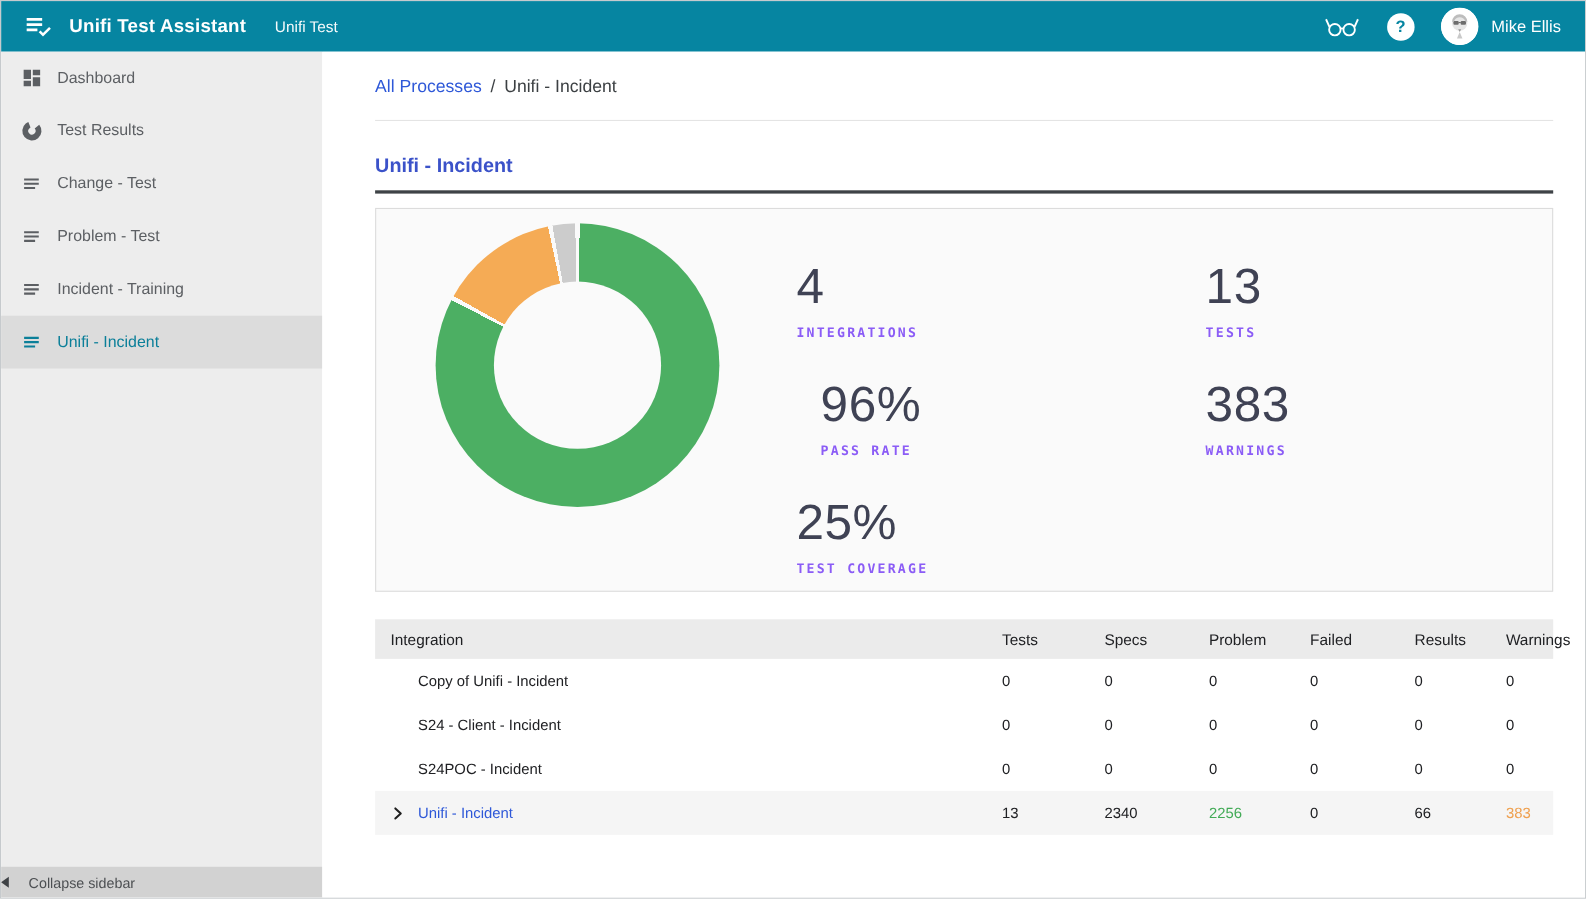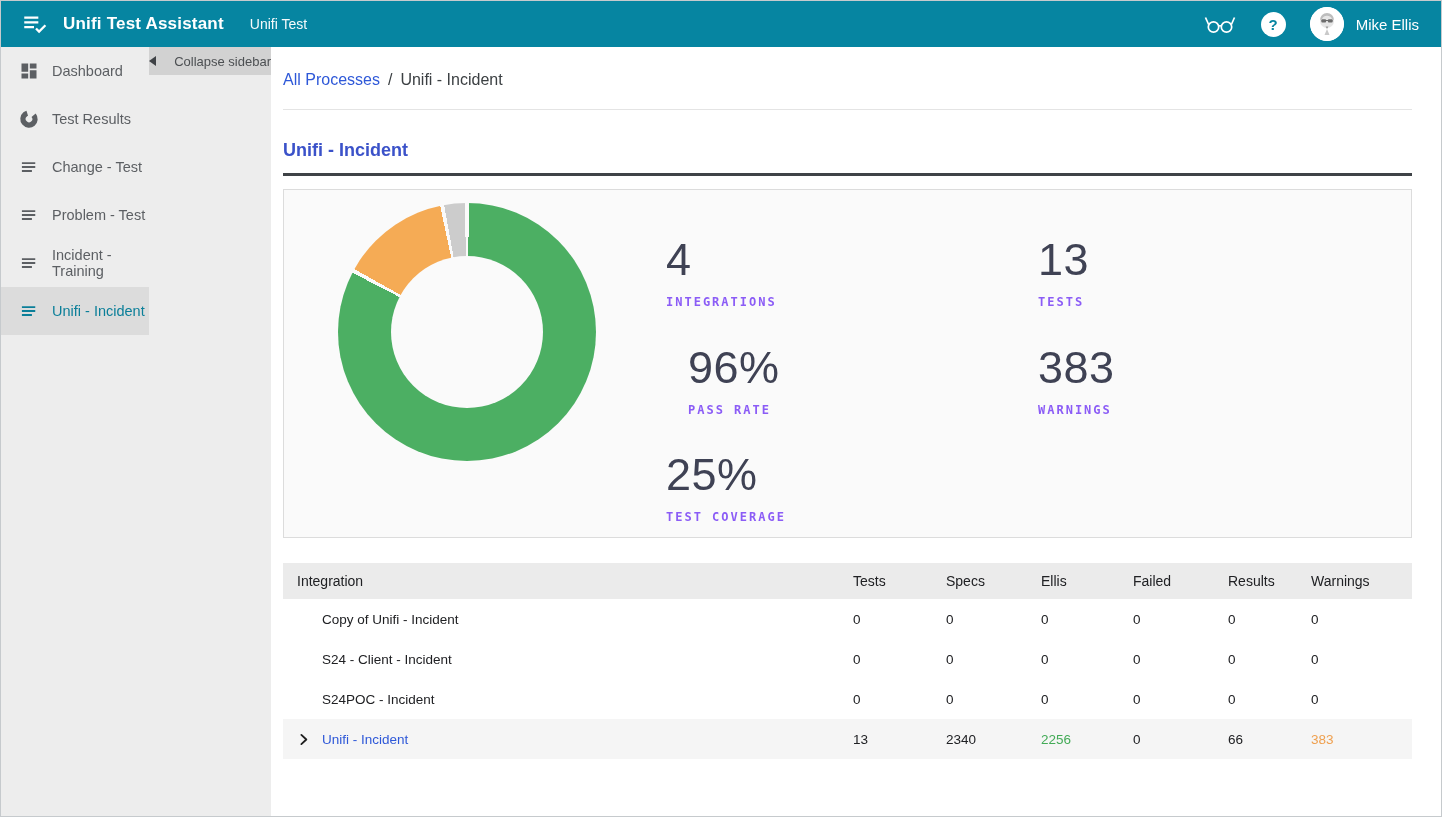--- a/index.html
+++ b/index.html
@@ -22,21 +22,21 @@
   .tb-glasses { width:34px; height:24px; display:flex; align-items:center; cursor:pointer; }
   .tb-help {
     width:25px; height:25px; border-radius:50%; background:#fff; color:#0685a1;
     font-weight:bold; font-size:15px; display:flex; align-items:center; justify-content:center; cursor:pointer;
   }
   .tb-avatar { width:34px; height:34px; border-radius:50%; background:#fff; overflow:hidden; cursor:pointer; }
   .tb-user { font-size:15px; margin-left:-12px; }
   
   .app { display:flex; height:769px; }
   .sidebar {
-    width:270px; background:#ededed; display:flex; flex-direction:row;
+    width:292px; background:#ededed; display:flex; flex-direction:column;
     flex-shrink:0;
     justify-content:space-between;
   }
   .side-nav { flex:1; }
   .side-item {
     height:48px; display:flex; align-items:center; padding-left:18px;
     color:#5c5f63; font-size:14.5px; cursor:pointer;
   }
   .side-item .icn { width:20px; height:20px; margin-right:13px; flex-shrink:0; display:flex; align-items:center; justify-content:center; }
   .side-item svg { width:20px; height:20px; fill:currentColor; }
@@ -44,21 +44,21 @@
   .collapse-bar {
     height:28px; background:#d2d2d2; display:flex; align-items:center;
     color:#4c4f52; font-size:13px; cursor:pointer;
   }
   .collapse-tri {
     width:0; height:0; margin-right:18px;
     border-top:5px solid transparent; border-bottom:5px solid transparent;
     border-right:7px solid #3f4246;
   }
   
-  .main { flex:1; background:#fff; padding:0 29px 0 12px; overflow:hidden; }
+  .main { flex:1; background:#fff; padding:0 29px 0 48px; overflow:hidden; }
   .breadcrumb { margin-top:24px; font-size:16px; color:#3c4043; display:flex; gap:8px; }
   .breadcrumb a { color:#2e58d8; text-decoration:none; cursor:pointer; }
   .bc-sep { color:#3c4043; }
   .top-divider { margin-top:20px; border-bottom:1px solid #e4e4e4; }
   .section-title { margin-top:30px; font-size:18px; color:#3b52c9; }
   .title-rule { margin-top:12px; height:3px; background:#3f4347; }
   
   .card {
     margin-top:13px; height:349px; position:relative;
     background:#fafafa; border:1px solid #dcdcdc;
@@ -222,21 +222,21 @@
             <div class="stat-label">TEST COVERAGE</div>
           </div>
         </div>
     </section>
 
     <section class="itable">
       <div class="t-head" id="thead">
           <div class="cell">Integration</div>
           <div class="cell">Tests</div>
           <div class="cell">Specs</div>
-          <div class="cell">Ellis</div>
+          <div class="cell">Problem</div>
           <div class="cell">Failed</div>
           <div class="cell">Results</div>
           <div class="cell">Warnings</div>
         </div>
       <div id="tbody">
           <div class="t-row">
             <div class="name"><span>Copy of Unifi - Incident</span></div>
             <div class="cell">0</div>
             <div class="cell">0</div>
             <div class="cell">0</div>

